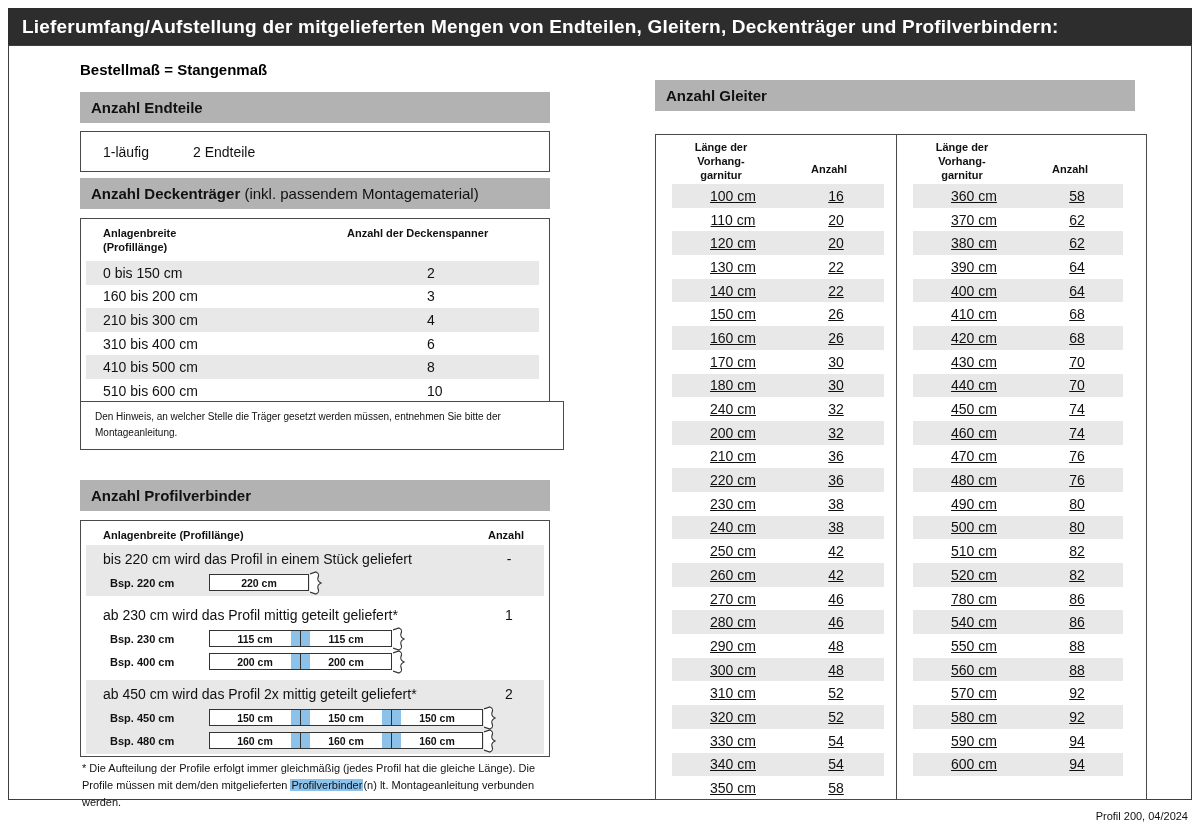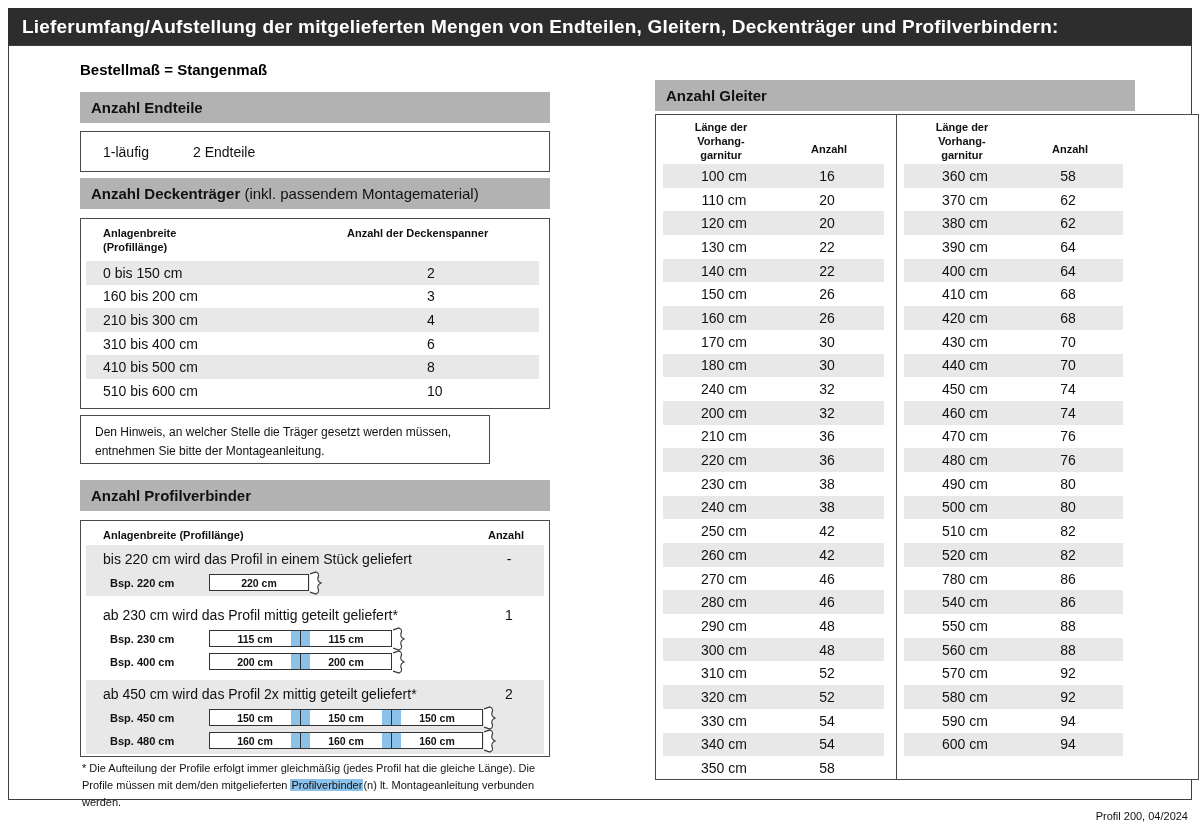--- a/index.html
+++ b/index.html
@@ -36,21 +36,21 @@
   .decken-head { display:flex; padding-top:7px; height:42px; font-size:11px;
     font-weight:bold; line-height:1.3; }
   .decken-head .h1 { padding-left:22px; width:266px; }
   .ln { display:block; }
 
   .zrow { display:flex; align-items:center; height:23.6px; margin:0 10px 0 5px; }
   .zrow.shade { background:#e8e8e8; }
   #decken-rows .c0 { padding-left:17px; width:299px; }
   #decken-rows .c1 { padding-left:42px; }
 
-  #box-note { left:71px; top:369px; width:410px; height:49px; font-size:12px;
+  #box-note { left:71px; top:355px; width:484px; height:49px; font-size:10px;
     line-height:1.55; padding:7px 14px; }
 
   #box-pv { left:71px; top:474px; width:470px; height:237px; }
   .pv-head { display:flex; justify-content:space-between; align-items:center;
     padding:8px 25px 4px 22px; font-size:11px; font-weight:bold; }
   .pv-group { margin:0 5px 5px; padding:2px 0; }
   .pv-group.shade { background:#e8e8e8; }
   .pv-textrow { display:flex; align-items:center; height:24px; font-size:14px; }
   .pv-text { padding-left:17px; flex:1; }
   .pv-anzahl { width:70px; text-align:center; }
@@ -64,28 +64,28 @@
   .bar + .bar { margin-left:-1px; }
   .bar .cap { position:absolute; top:0; bottom:0; width:9px; background:#8cc2ea; }
   .cap.l { left:0; } .cap.r { right:0; }
   .bar span { position:relative; z-index:1; }
   .cut-icon { margin-left:1px; }
 
   .footnote { position:absolute; left:73px; top:714px; width:470px;
     font-size:11px; line-height:1.55; }
   .hl { background:#8cc2ea; padding:0 1px; }
 
-  #box-gleiter { left:646px; top:68px; width:544px; height:666px; display:flex; }
+  #box-gleiter { left:646px; top:88px; width:492px; height:666px; display:flex; }
   .gl-half { width:240px; }
   .gl-half + .gl-half { border-left:1px solid #4a4a4a; width:239px; }
   .gl-head { display:flex; padding-top:6px; height:49px; font-size:11px;
     font-weight:bold; line-height:1.25; }
   .gl-head .h1 { width:130px; text-align:center; }
   .gl-head .h2 { width:86px; text-align:center; align-self:flex-end; padding-bottom:7px; }
-  .gl-rows .zrow { height:23.7px; margin:0 12px 0 7px; font-size:14px; }
+  .gl-rows .zrow { height:23.7px; margin:0 12px 0 16px; font-size:14px;text-decoration:underline; }
   .gl-rows .c0 { width:122px; text-align:center; }
   .gl-rows .c1 { width:84px; text-align:center; }
 
   .footer { position:absolute; right:12px; top:810px; font-size:11px; color:#111; }
 </style>
 </head>
 <body>
 
 <div class="page">
 

